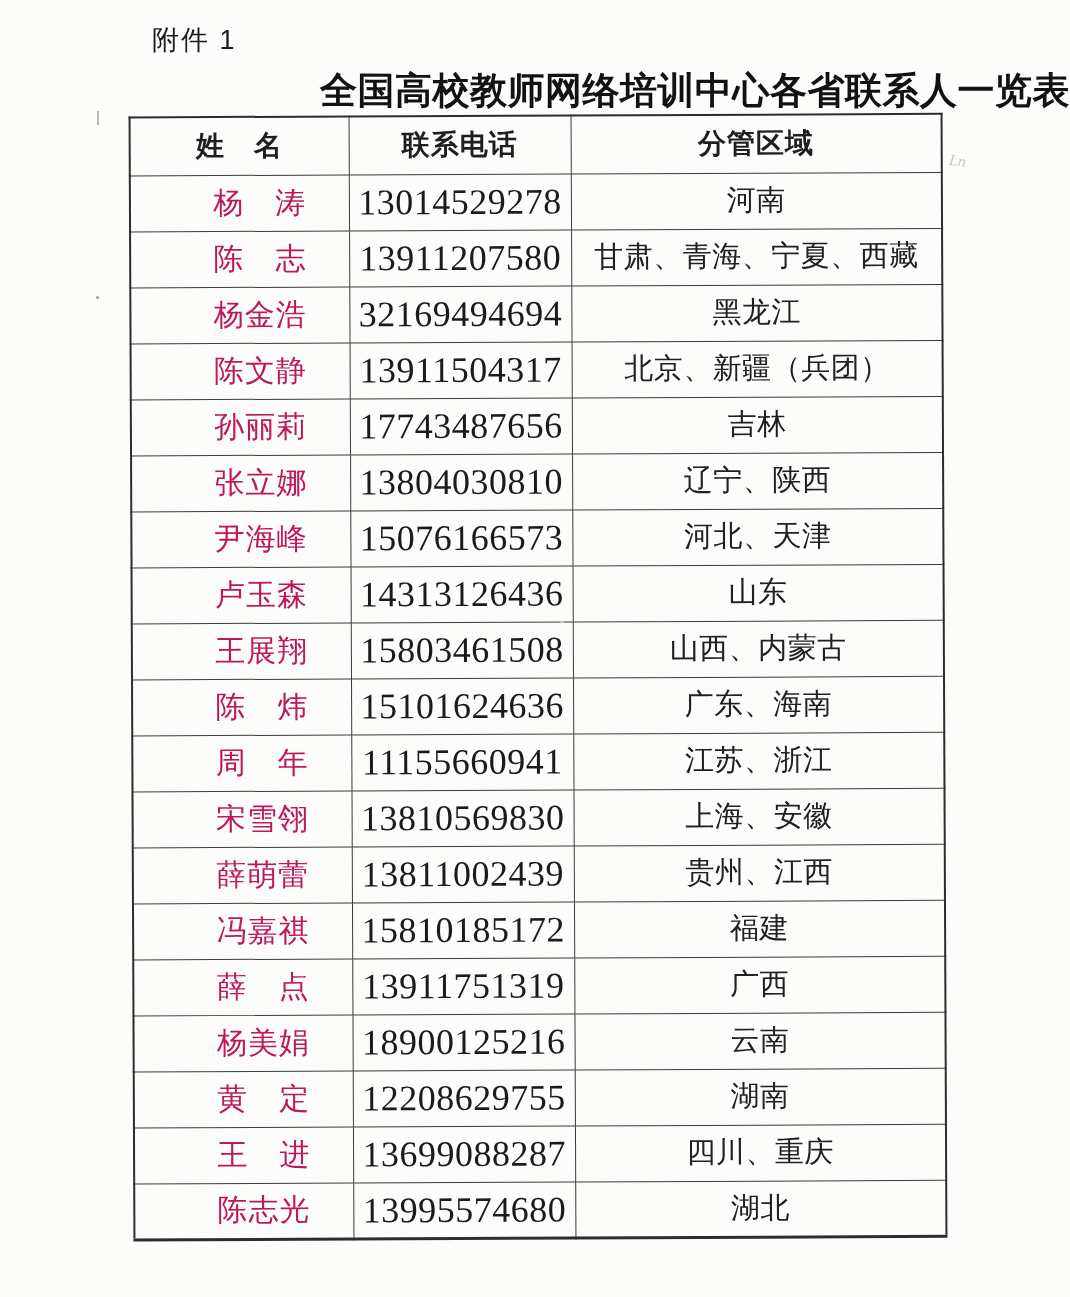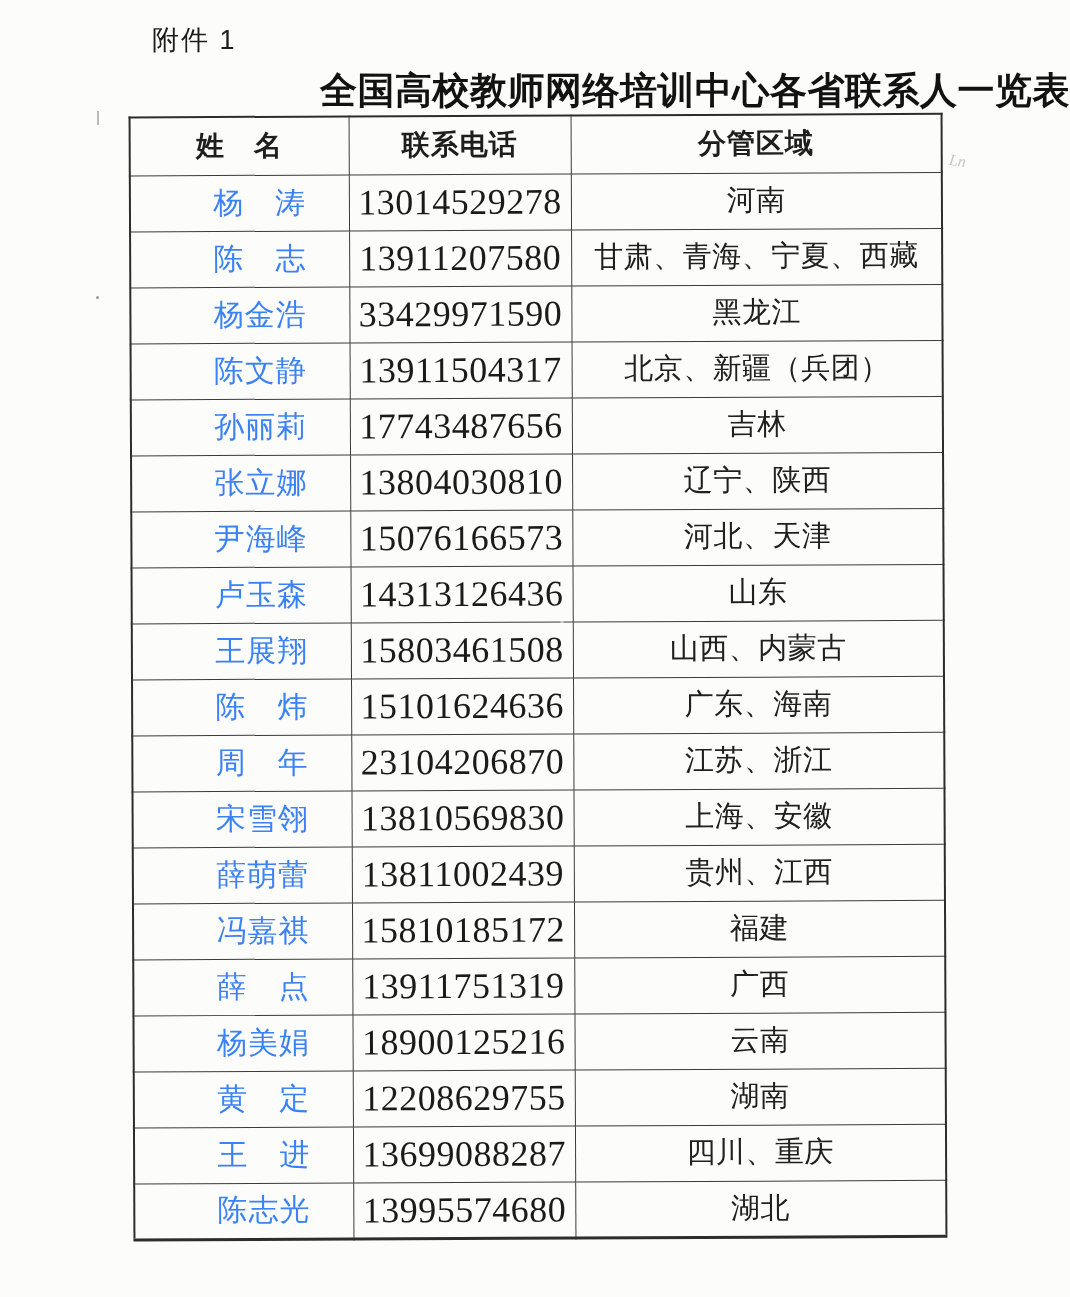--- a/index.html
+++ b/index.html
@@ -64,21 +64,21 @@
     font-family: "Liberation Sans", "DejaVu Sans", sans-serif;
     font-weight: 600;
     font-size: 28px;
     letter-spacing: 1px;
     color: #1e1e1e;
   }
   table.contacts td { height: 56px; }
   td.name-cell {
     font-size: 30px;
     letter-spacing: 1px;
-    color: #3b82f6;
+    color: #be185d;
     padding-left: 40px;
   }
   td.phone-cell {
     font-family: "Liberation Serif", "DejaVu Serif", serif;
     font-size: 36px;
     letter-spacing: 0.5px;
     color: #1b1b1b;
   }
   td.region-cell {
     font-size: 29px;
@@ -152,21 +152,21 @@
     <td class="phone-cell">13014529278</td>
     <td class="region-cell">河南</td>
   </tr>
           <tr>
     <td class="name-cell">陈　志</td>
     <td class="phone-cell">13911207580</td>
     <td class="region-cell">甘肃、青海、宁夏、西藏</td>
   </tr>
           <tr>
     <td class="name-cell">杨金浩</td>
-    <td class="phone-cell">33429971590</td>
+    <td class="phone-cell">32169494694</td>
     <td class="region-cell">黑龙江</td>
   </tr>
           <tr>
     <td class="name-cell">陈文静</td>
     <td class="phone-cell">13911504317</td>
     <td class="region-cell">北京、新疆（兵团）</td>
   </tr>
           <tr>
     <td class="name-cell">孙丽莉</td>
     <td class="phone-cell">17743487656</td>
@@ -192,21 +192,21 @@
     <td class="phone-cell">15803461508</td>
     <td class="region-cell">山西、内蒙古</td>
   </tr>
           <tr>
     <td class="name-cell">陈　炜</td>
     <td class="phone-cell">15101624636</td>
     <td class="region-cell">广东、海南</td>
   </tr>
           <tr>
     <td class="name-cell">周　年</td>
-    <td class="phone-cell">23104206870</td>
+    <td class="phone-cell">11155660941</td>
     <td class="region-cell">江苏、浙江</td>
   </tr>
           <tr>
     <td class="name-cell">宋雪翎</td>
     <td class="phone-cell">13810569830</td>
     <td class="region-cell">上海、安徽</td>
   </tr>
           <tr>
     <td class="name-cell">薛萌蕾</td>
     <td class="phone-cell">13811002439</td>

